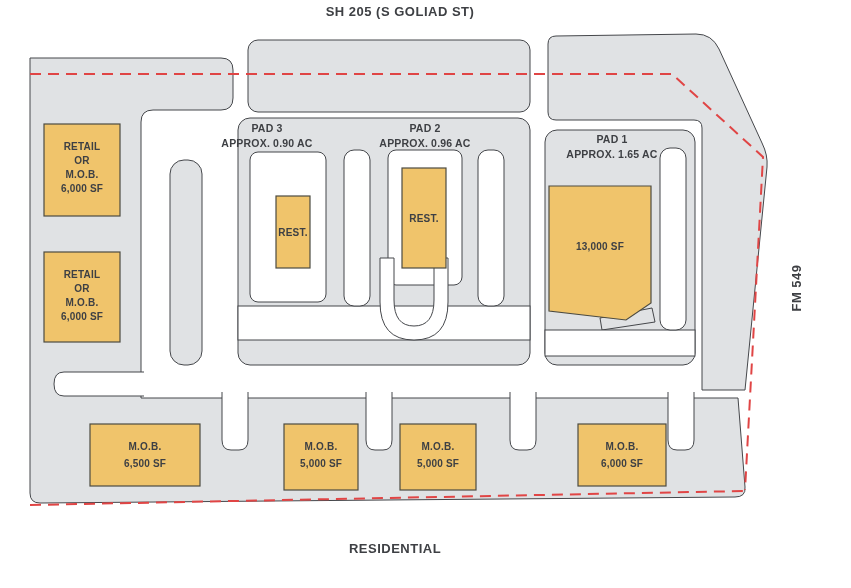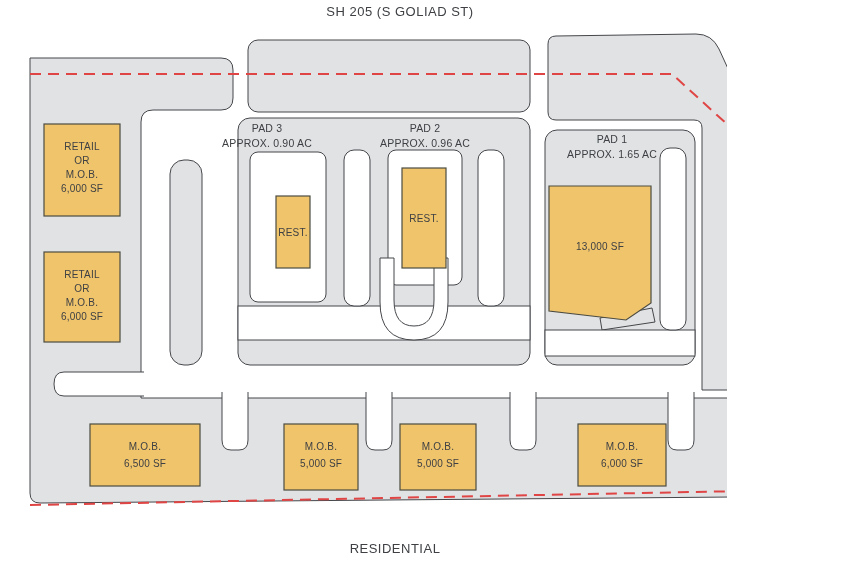--- a/index.html
+++ b/index.html
@@ -1,16 +1,16 @@
 <!DOCTYPE html>
 <html><head>
 <meta charset="utf-8">
 <style>
   html,body{margin:0;padding:0;background:#ffffff;}
-  .canvas{width:727px;height:588px;background:#ffffff;position:relative;overflow:hidden;}
+  .canvas{width:851px;height:588px;background:#ffffff;position:relative;overflow:hidden;font-weight:bold;}
   svg{display:block;}
   text{font-family:"Liberation Sans","DejaVu Sans",sans-serif;fill:#3e4044;}
   .lbl-street{font-size:13px;letter-spacing:.5px;}
   .lbl-pad{font-size:10.5px;letter-spacing:.2px;}
   .lbl-bld{font-size:10px;letter-spacing:.2px;}
   .g-shape{stroke:#45474b;stroke-width:1;}
   .w-shape{fill:#ffffff;stroke:#45474b;stroke-width:1;}
   .b-shape{stroke:#4c4b41;stroke-width:1.2;}
   .red-dash{fill:none;stroke-width:2;stroke-dasharray:11 7;}
 </style>

